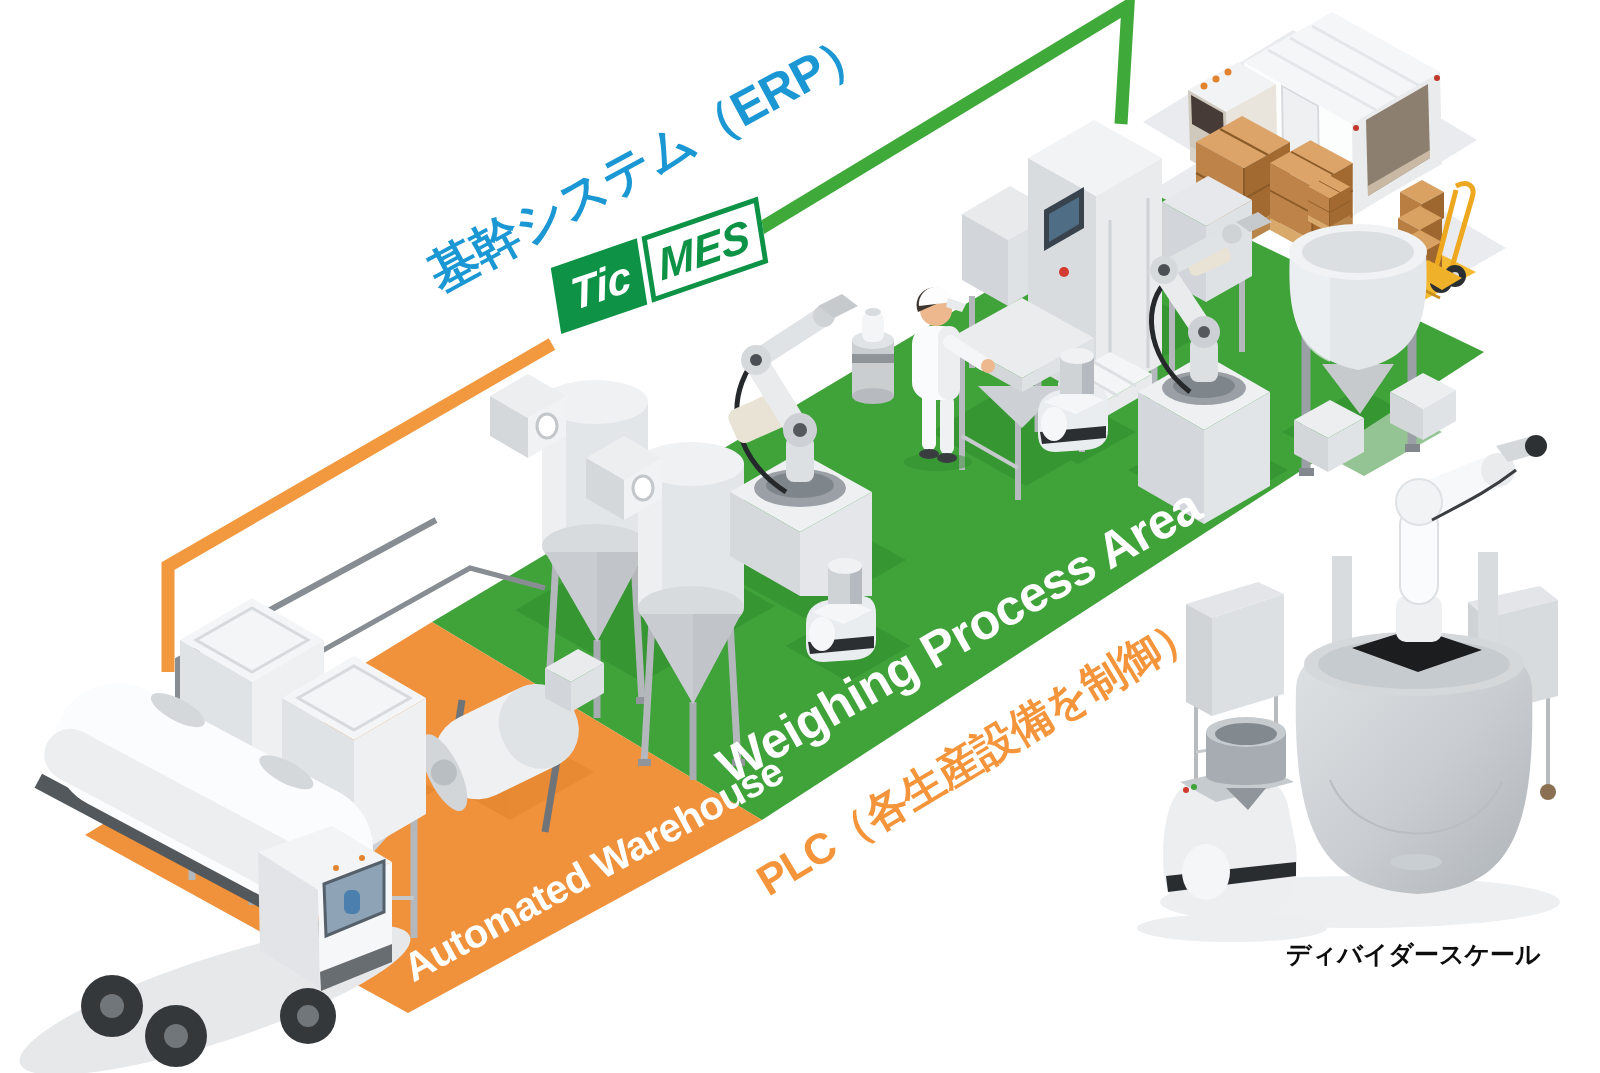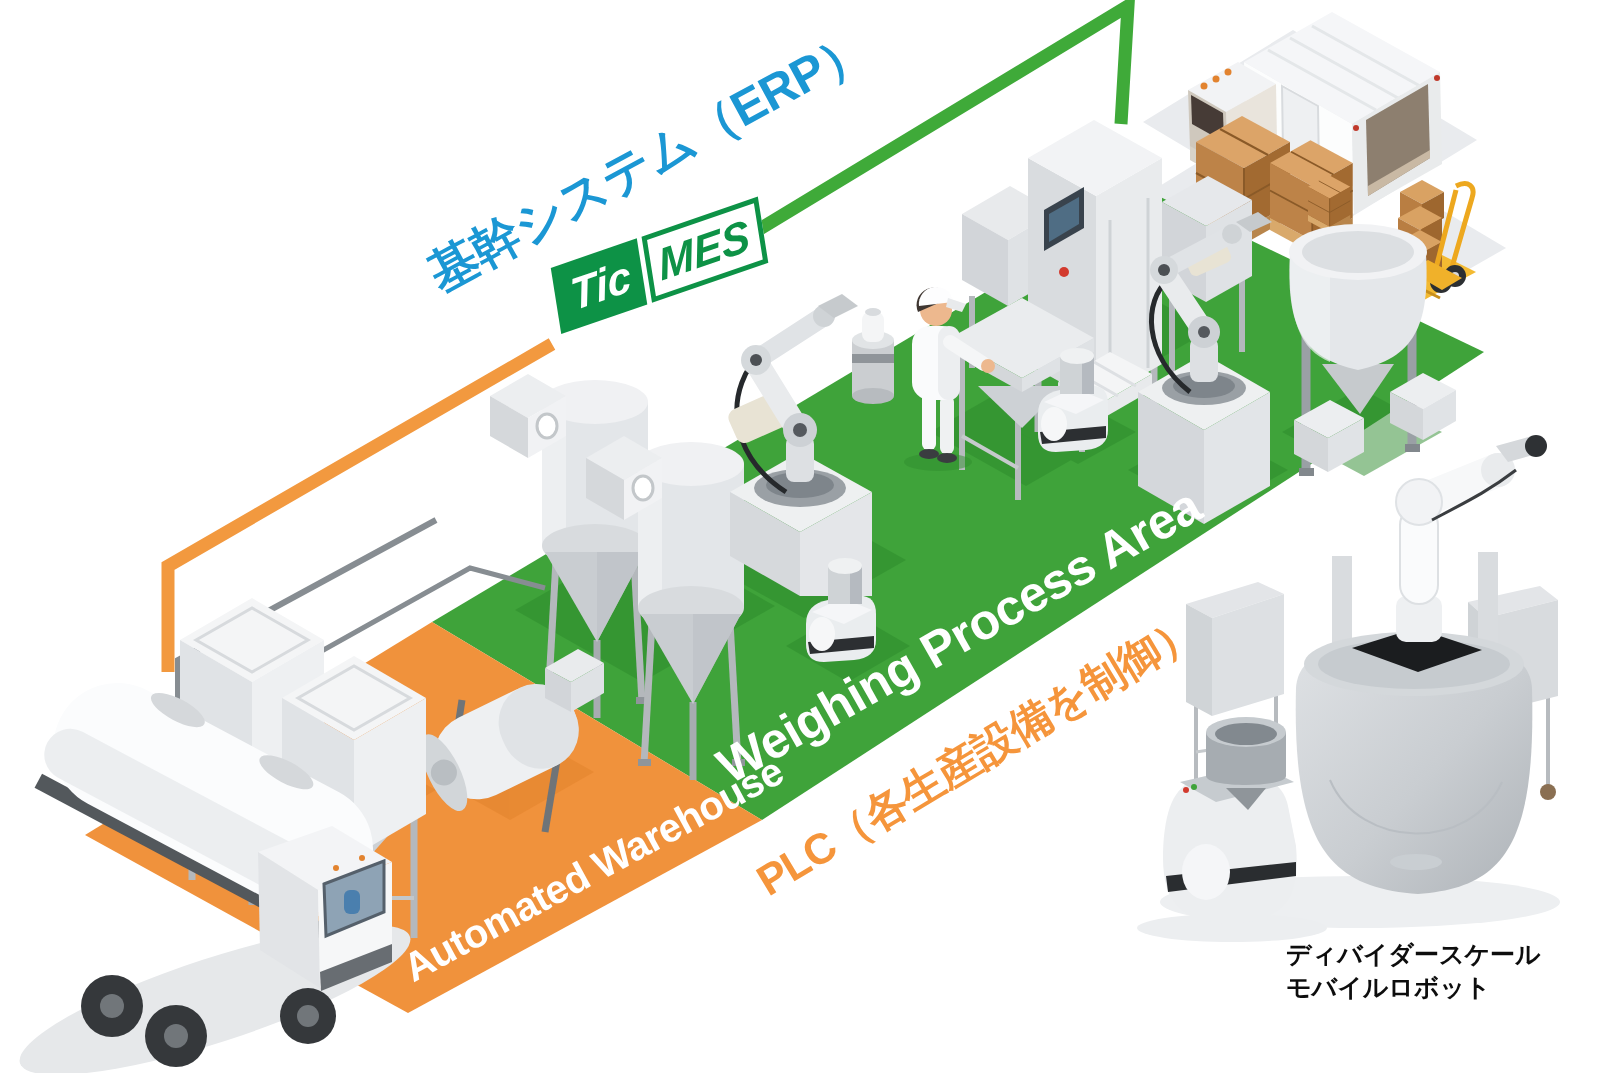--- a/index.html
+++ b/index.html
@@ -18,21 +18,21 @@
   #plc-label{left:772px;top:860px;font-size:43px;color:#f5953b;transform:rotate(-31deg);letter-spacing:-1px;}
   .ticmes{
     position:absolute;left:556px;top:268px;transform:rotate(-19deg) skewX(-10deg);
     transform-origin:0 50%;font-style:italic;font-weight:800;font-size:44px;white-space:nowrap;
   }
   .ticmes .tic{display:inline-block;background:#0d9246;color:#ffffff;padding:8px 12px 8px 16px;}
   .ticmes .mes{display:inline-block;background:#ffffff;color:#0d9246;border:5px solid #0d9246;
     padding:3px 10px 3px 8px;margin-left:5px;}
   #caption{
     position:absolute;left:1286px;top:938px;font-size:25px;line-height:33px;
-    font-weight:700;color:#0d0d0d;
+    font-weight:700;color:#0d0d0d;text-align:center;
   }
 </style>
 </head>
 <body>
 
 <div id="stage">
 
 <svg id="scene" viewBox="0 0 1600 1073">
   <defs>
     <linearGradient id="gbody" x1="0" y1="0" x2="1" y2="1">
@@ -413,16 +413,15 @@
 </div>
 
 <div id="aw-label" class="iso-label">Automated Warehouse</div>
 
 <div id="wpa-label" class="iso-label">Weighing Process Area</div>
 
 <div id="plc-label" class="iso-label">PLC（各生産設備を制御）</div>
 
 <div id="caption">
   <div>ディバイダースケール</div>
-  <div>モバイルロボット</div>
 </div>
 
 </div>
 
 </body></html>

